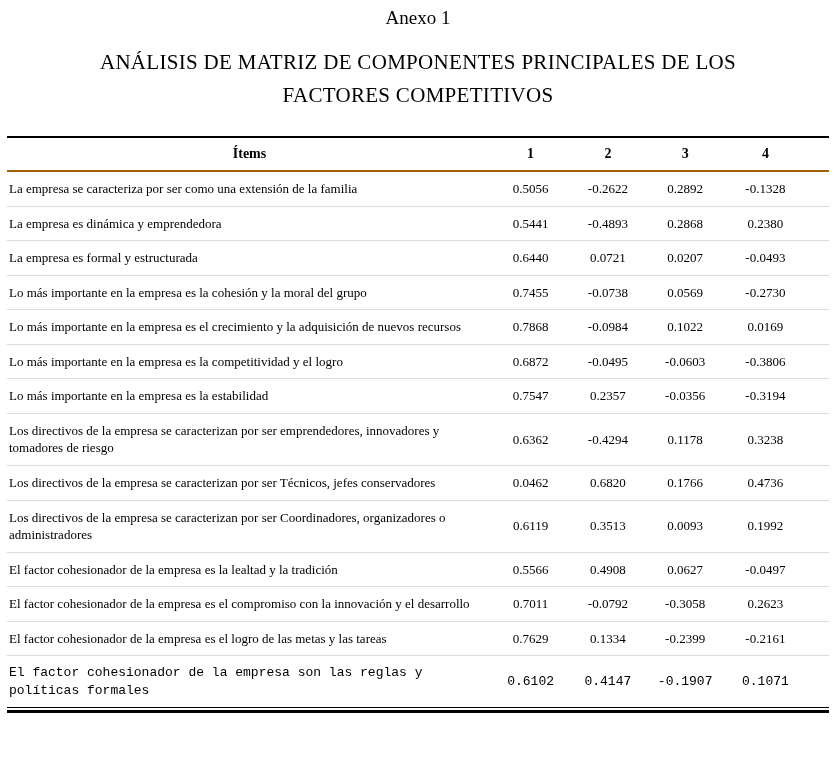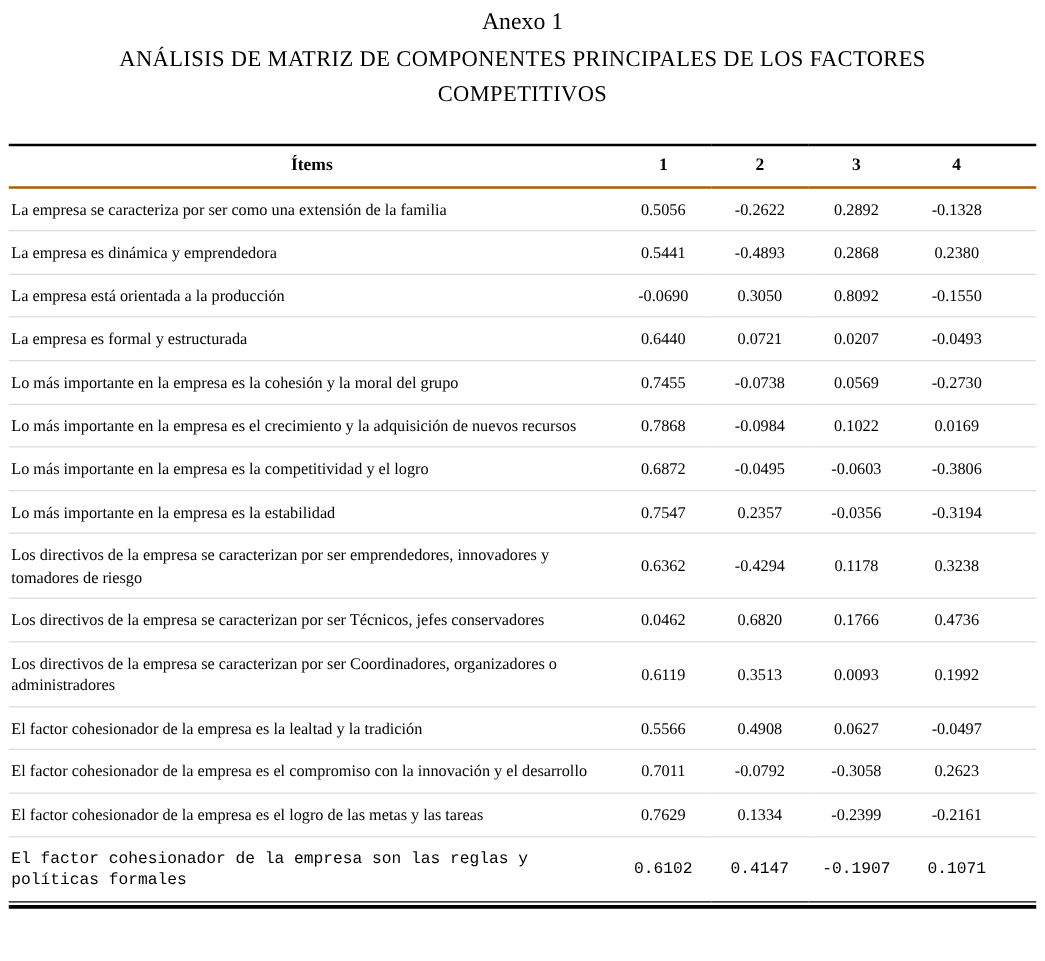--- a/index.html
+++ b/index.html
@@ -15,25 +15,25 @@
     color: #000000;
     overflow: hidden;
   }
   .page {
     padding: 5px 7px 0 7px;
   }
   .doc-title {
     text-align: center;
     font-size: 19px;
     font-weight: normal;
-    margin: 2px 0 5px 0;
+    margin: 2px 0 17px 0;
   }
   .doc-subtitle {
     text-align: center;
-    font-size: 18px;
+    font-size: 21px;
     line-height: 1.55;
     letter-spacing: 0.3px;
     max-width: 700px;
     margin: 0 auto;
   }
   table.matrix {
     width: 100%;
     border-collapse: collapse;
     table-layout: fixed;
     margin-top: 25px;
@@ -116,27 +116,20 @@
           <td class="num-col">-0.1328</td>
         </tr>
         <tr>
           <td class="items-col">La empresa es dinámica y emprendedora</td>
           <td class="num-col">0.5441</td>
           <td class="num-col">-0.4893</td>
           <td class="num-col">0.2868</td>
           <td class="num-col">0.2380</td>
         </tr>
         <tr>
-          <td class="items-col">La empresa está orientada a la producción</td>
-          <td class="num-col">-0.0690</td>
-          <td class="num-col">0.3050</td>
-          <td class="num-col">0.8092</td>
-          <td class="num-col">-0.1550</td>
-        </tr>
-        <tr>
           <td class="items-col">La empresa es formal y estructurada</td>
           <td class="num-col">0.6440</td>
           <td class="num-col">0.0721</td>
           <td class="num-col">0.0207</td>
           <td class="num-col">-0.0493</td>
         </tr>
         <tr>
           <td class="items-col">Lo más importante en la empresa es la cohesión y la moral del grupo</td>
           <td class="num-col">0.7455</td>
           <td class="num-col">-0.0738</td>

